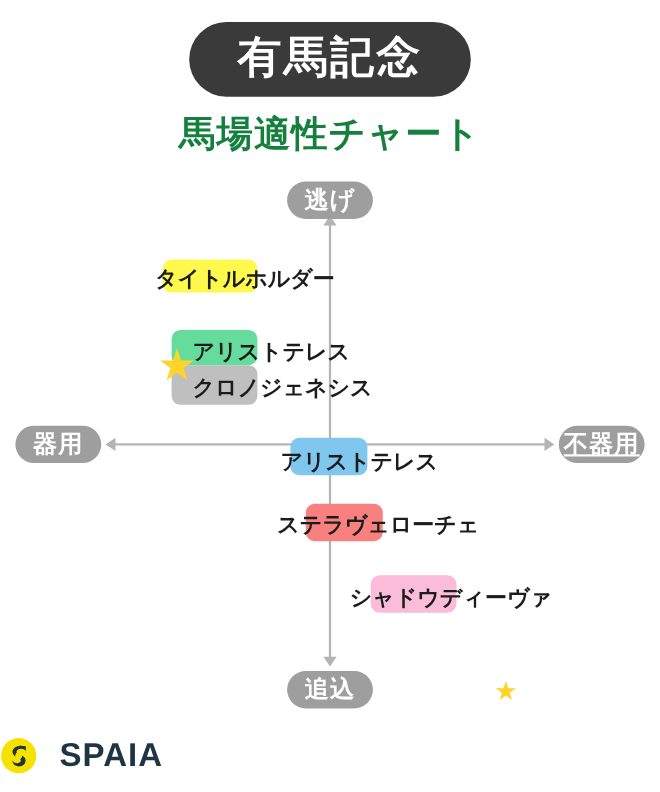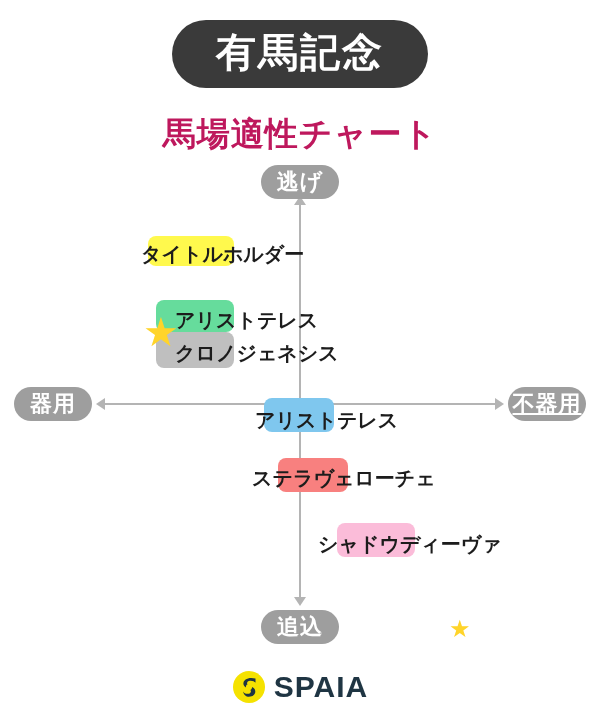--- a/index.html
+++ b/index.html
@@ -33,22 +33,22 @@
     background: #3a3a3a;
     color: #ffffff;
     border-radius: 34px;
     padding: 9px 44px 13px 44px;
     font-size: 40px;
     font-weight: bold;
     letter-spacing: 2px;
     line-height: 1.15;
   }
   #chart-subtitle {
-    margin-top: 24px;
-    color: #be185d;
+    margin-top: 12px;
+    color: #15803d;
     font-size: 33px;
     font-weight: bold;
     letter-spacing: 1px;
   }
 
   
   #plot {
     position: absolute;
     left: 0;
     top: 0;
@@ -168,23 +168,23 @@
     white-space: nowrap;
   }
 
   
   #footer-logo {
     position: absolute;
     left: 0;
     top: 670px;
     width: 600px;
     display: flex;
-    justify-content: center;
+    justify-content: flex-start;
     align-items: center;
-    gap: 8px;
+    gap: 20px;
   }
   #logo-mark { display: block; }
   #logo-wordmark {
     font-size: 30px;
     font-weight: bold;
     color: #1f3543;
     letter-spacing: 1px;
     line-height: 1;
   }
 </style>

